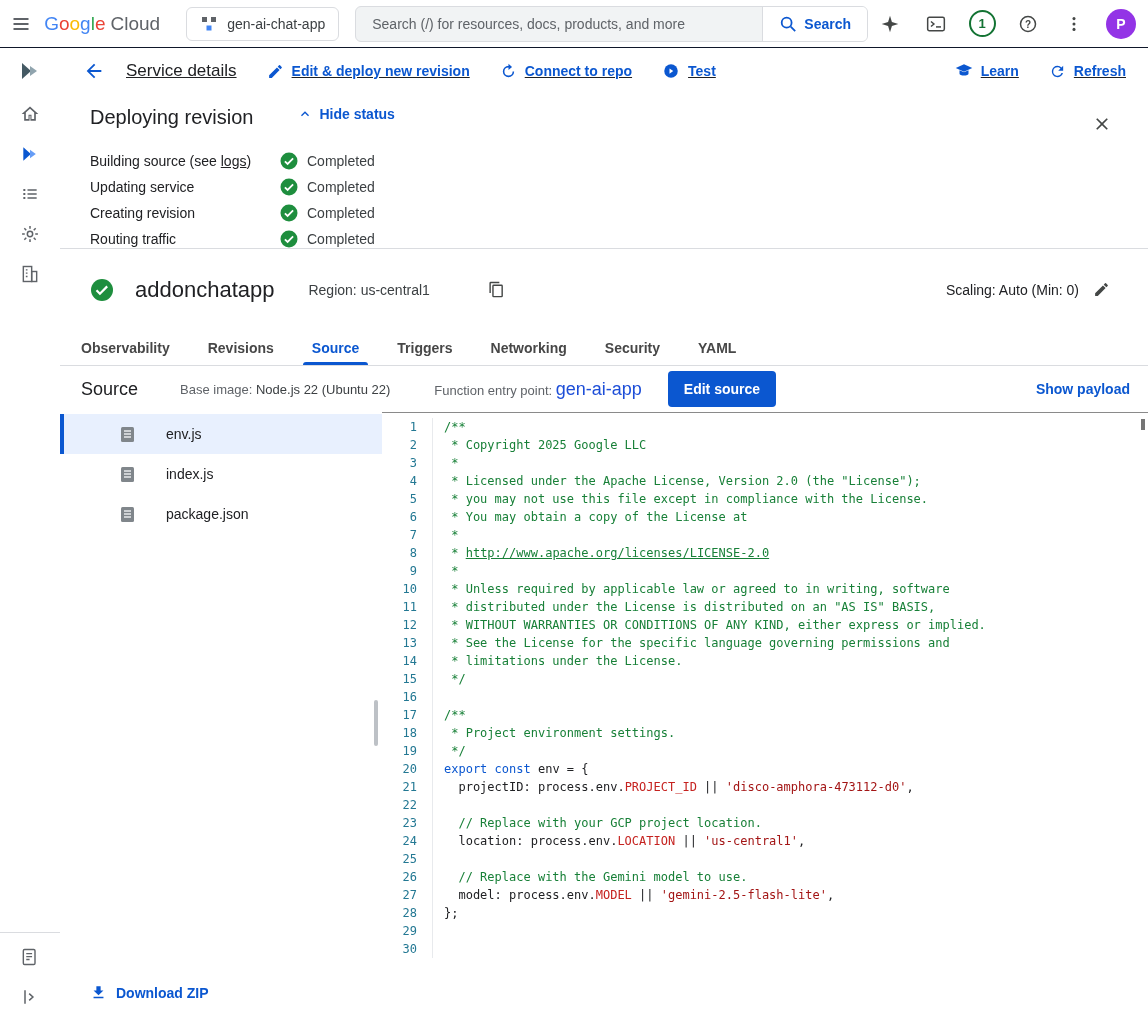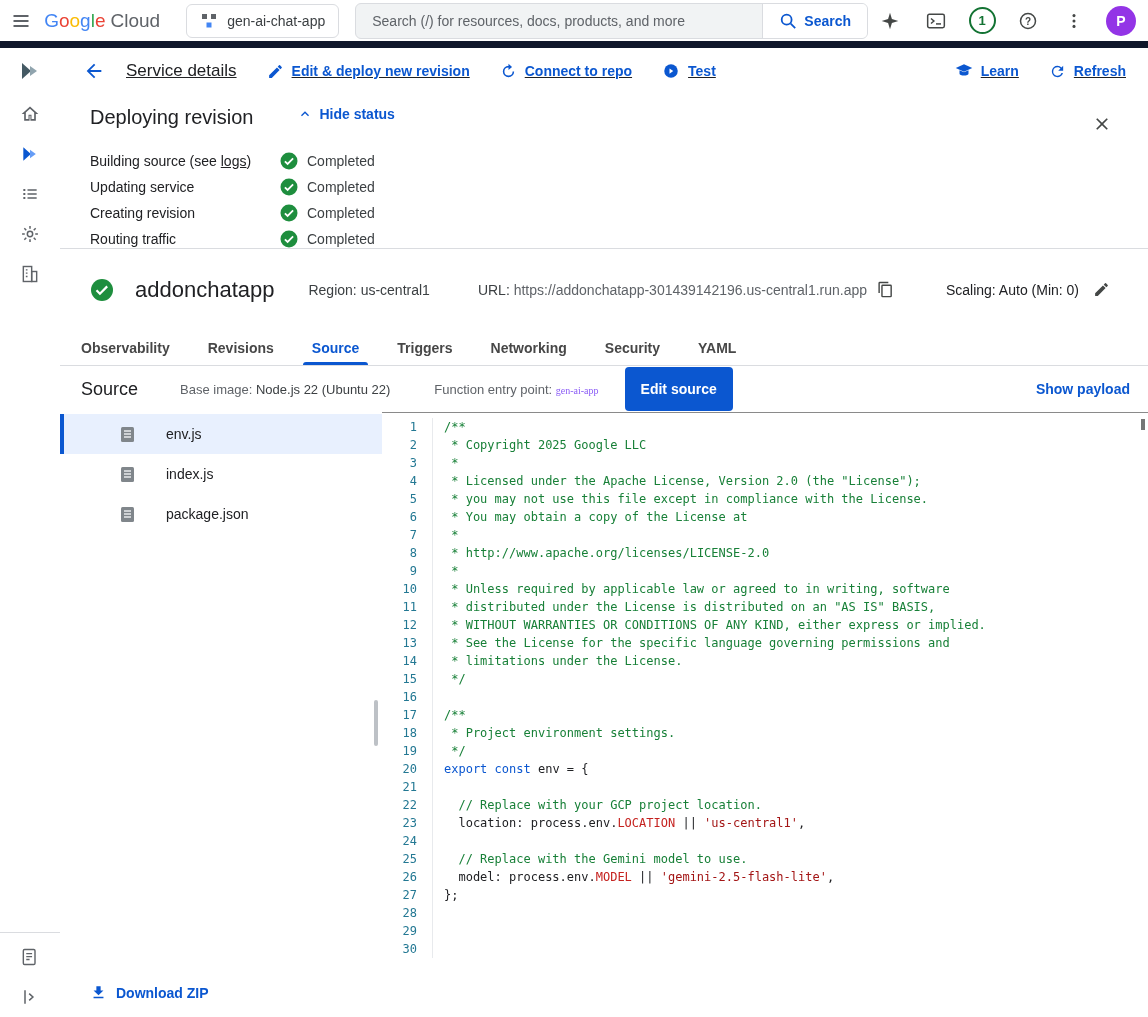--- a/index.html
+++ b/index.html
@@ -2,21 +2,21 @@
 <html><head>
 <meta charset="utf-8">
 <style>
   * { margin:0; padding:0; box-sizing:border-box; }
   html,body { width:1148px; height:1017px; }
   body { font-family:"Liberation Sans",sans-serif; font-size:14px; color:#202124; background:#fff; position:relative; overflow:hidden; }
   button { background:none; border:none; padding:0; font:inherit; color:inherit; cursor:pointer; }
   svg { display:block; }
 
   
-  .topbar { position:absolute; top:0; left:0; right:0; height:48px; border-bottom:7px solid #0f172a; display:flex; align-items:center; background:#fff; z-index:9; padding-right:8px; }
+  .topbar { position:absolute; top:0; left:0; right:0; height:48px; border-bottom:1px solid #0f172a; display:flex; align-items:center; background:#fff; z-index:9; padding-right:8px; }
   .iconbtn { width:44px; height:44px; display:flex; align-items:center; justify-content:center; border-radius:50%; }
   .logo { display:flex; align-items:baseline; gap:5px; font-size:19px; margin:0 26px 0 2px; white-space:nowrap; }
   .logo-cloud { color:#5f6368; }
   .project-chip { display:flex; align-items:center; gap:9px; border:1px solid #dadce0; border-radius:6px; height:34px; padding:0 13px; color:#3c4043; margin-right:16px; white-space:nowrap; }
   .searchbar { display:flex; align-items:stretch; width:535px; height:36px; border:1px solid #dadce0; border-radius:6px; overflow:hidden; background:#f1f3f4; }
   .searchbar input { flex:1; border:none; outline:none; background:transparent; padding:4px 16px; font:14px "Liberation Sans",sans-serif; color:#202124; }
   .searchbar input::placeholder { color:#5f6368; }
   .search-btn { display:flex; align-items:center; gap:7px; padding:0 16px; background:#fff; border-left:1px solid #dadce0; color:#0b57d0; font-weight:bold; }
   .topbar-right { margin-left:auto; display:flex; align-items:center; gap:2px; }
   .badge-circle { width:27px; height:27px; border:2px solid #137333; border-radius:50%; color:#137333; font-size:13px; font-weight:bold; display:flex; align-items:center; justify-content:center; }
@@ -66,43 +66,43 @@
   .tab { padding:0 19px; display:flex; align-items:center; font-weight:bold; color:#474747; position:relative; }
   .tab.active { color:#0b57d0; }
   .tab.active::after { content:""; position:absolute; left:10px; right:10px; bottom:0; height:3px; background:#0b57d0; border-radius:3px 3px 0 0; }
 
   
   .source-bar { position:absolute; top:366px; left:60px; right:0; height:46px; display:flex; align-items:center; padding:0 18px 0 21px; }
   .src-heading { font-size:18px; font-weight:normal; color:#202124; margin-right:42px; }
   .meta { font-size:13px; color:#3c4043; white-space:nowrap; }
   .meta .muted { color:#5f6368; }
   .entry { margin-left:44px; }
-  .mono { font-family:Liberation Serif, serif; font-size:10px; color:#8b5cf6; }
-  .edit-source-btn { margin-left:26px; height:44px; padding:0 16px; background:#0b57d0; color:#fff; border-radius:4px; font-weight:bold; }
+  .mono { font-family:Liberation Sans, sans-serif; font-size:18px; color:#1d4ed8; }
+  .edit-source-btn { margin-left:26px; height:36px; padding:0 16px; background:#0b57d0; color:#fff; border-radius:4px; font-weight:bold; }
   .show-payload { margin-left:auto; color:#0b57d0; font-weight:bold; }
 
   
   .file-panel { position:absolute; top:412px; left:60px; width:322px; bottom:0; display:flex; flex-direction:column; }
   .file-list { padding-top:2px; }
   .file-item { height:40px; display:flex; align-items:center; gap:31px; padding-left:60px; position:relative; color:#202124; cursor:pointer; }
   .file-item.selected { background:#e8f0fe; }
   .file-item.selected::before { content:""; position:absolute; left:0; top:0; bottom:0; width:4px; background:#0b57d0; }
   .fp-scrollbar { position:absolute; right:4px; top:288px; width:4px; height:46px; background:#bdc1c6; border-radius:2px; cursor:pointer; }
   .download { margin:auto 0 16px 30px; display:flex; align-items:center; gap:9px; color:#0b57d0; font-weight:bold; }
 
   
   .editor { position:absolute; top:412px; left:382px; right:0; bottom:0; background:#fff; border-top:1px solid #8a8a8a; font-family:"DejaVu Sans Mono","Liberation Mono",monospace; font-size:12px; line-height:18px; overflow:hidden; }
   .editor-inner { display:flex; padding-top:5px; }
   .gutter { width:35px; text-align:right; color:#237893; flex:none; }
   .gutter .ln { height:18px; }
   .code-sep { width:1px; background:#e8eaed; margin-left:15px; flex:none; }
   .code { margin-left:11px; }
   .code .cl { height:18px; white-space:pre; }
   .tok-c  { color:#188038; }
-  .tok-cu { color:#188038; }
+  .tok-cu { color:#188038; text-decoration:underline; }
   .tok-k  { color:#0b57d0; }
   .tok-p  { color:#202124; }
   .tok-v  { color:#c5221f; }
   .tok-s  { color:#a31515; }
   .overview-mark { position:absolute; top:6px; right:3px; width:4px; height:11px; background:#757575; }
 </style>
 </head>
 <body>
 
 <header class="topbar">
@@ -325,24 +325,20 @@
   <span class="svc-check">
     <svg width="24" height="24" viewBox="0 0 24 24">
         <circle cx="12" cy="12" r="11" fill="#1e8e3e"></circle>
         <path d="M6.5 12.3l3.4 3.4 7.3-7.3" fill="none" stroke="#fff" stroke-width="2.2"></path>
       </svg>
   </span>
   <span class="svc-name">addonchatapp</span>
   <span class="kv region">
     <span>Region:</span>
     <span>us-central1</span>
-  </span>
-  <span class="kv">
-    <span>URL:</span>
-    <span class="muted">https://addonchatapp-301439142196.us-central1.run.app</span>
   </span>
   <button class="copy-btn">
     <svg width="17" height="17" viewBox="0 0 24 24">
         <path d="M16 1H4a2 2 0 0 0-2 2v14h2V3h12V1zm3 4H8a2 2 0 0 0-2 2v14a2 2 0 0 0 2 2h11a2 2 0 0 0 2-2V7a2 2 0 0 0-2-2zm0 16H8V7h11v14z" fill="#444746"></path>
       </svg>
   </button>
   <div class="sb-spacer"></div>
   <span class="scaling">Scaling: Auto (Min: 0)</span>
   <button class="edit-scaling">
     <svg width="17" height="17" viewBox="0 0 24 24">
@@ -457,20 +453,21 @@
         <div class="cl"><span class="tok-c"> * distributed under the License is distributed on an "AS IS" BASIS,</span></div>
         <div class="cl"><span class="tok-c"> * WITHOUT WARRANTIES OR CONDITIONS OF ANY KIND, either express or implied.</span></div>
         <div class="cl"><span class="tok-c"> * See the License for the specific language governing permissions and</span></div>
         <div class="cl"><span class="tok-c"> * limitations under the License.</span></div>
         <div class="cl"><span class="tok-c"> */</span></div>
         <div class="cl"></div>
         <div class="cl"><span class="tok-c">/**</span></div>
         <div class="cl"><span class="tok-c"> * Project environment settings.</span></div>
         <div class="cl"><span class="tok-c"> */</span></div>
         <div class="cl"><span class="tok-k">export</span><span class="tok-p"> </span><span class="tok-k">const</span><span class="tok-p"> env = {</span></div>
+        <div class="cl"><span class="tok-p">  projectID: process.env.</span><span class="tok-v">PROJECT_ID</span><span class="tok-p"> || </span><span class="tok-s">'disco-amphora-473112-d0'</span><span class="tok-p">,</span></div>
         <div class="cl"></div>
         <div class="cl"><span class="tok-c">  // Replace with your GCP project location.</span></div>
         <div class="cl"><span class="tok-p">  location: process.env.</span><span class="tok-v">LOCATION</span><span class="tok-p"> || </span><span class="tok-s">'us-central1'</span><span class="tok-p">,</span></div>
         <div class="cl"></div>
         <div class="cl"><span class="tok-c">  // Replace with the Gemini model to use.</span></div>
         <div class="cl"><span class="tok-p">  model: process.env.</span><span class="tok-v">MODEL</span><span class="tok-p"> || </span><span class="tok-s">'gemini-2.5-flash-lite'</span><span class="tok-p">,</span></div>
         <div class="cl"><span class="tok-p">};</span></div>
         <div class="cl"></div>
       </div>
   </div>

